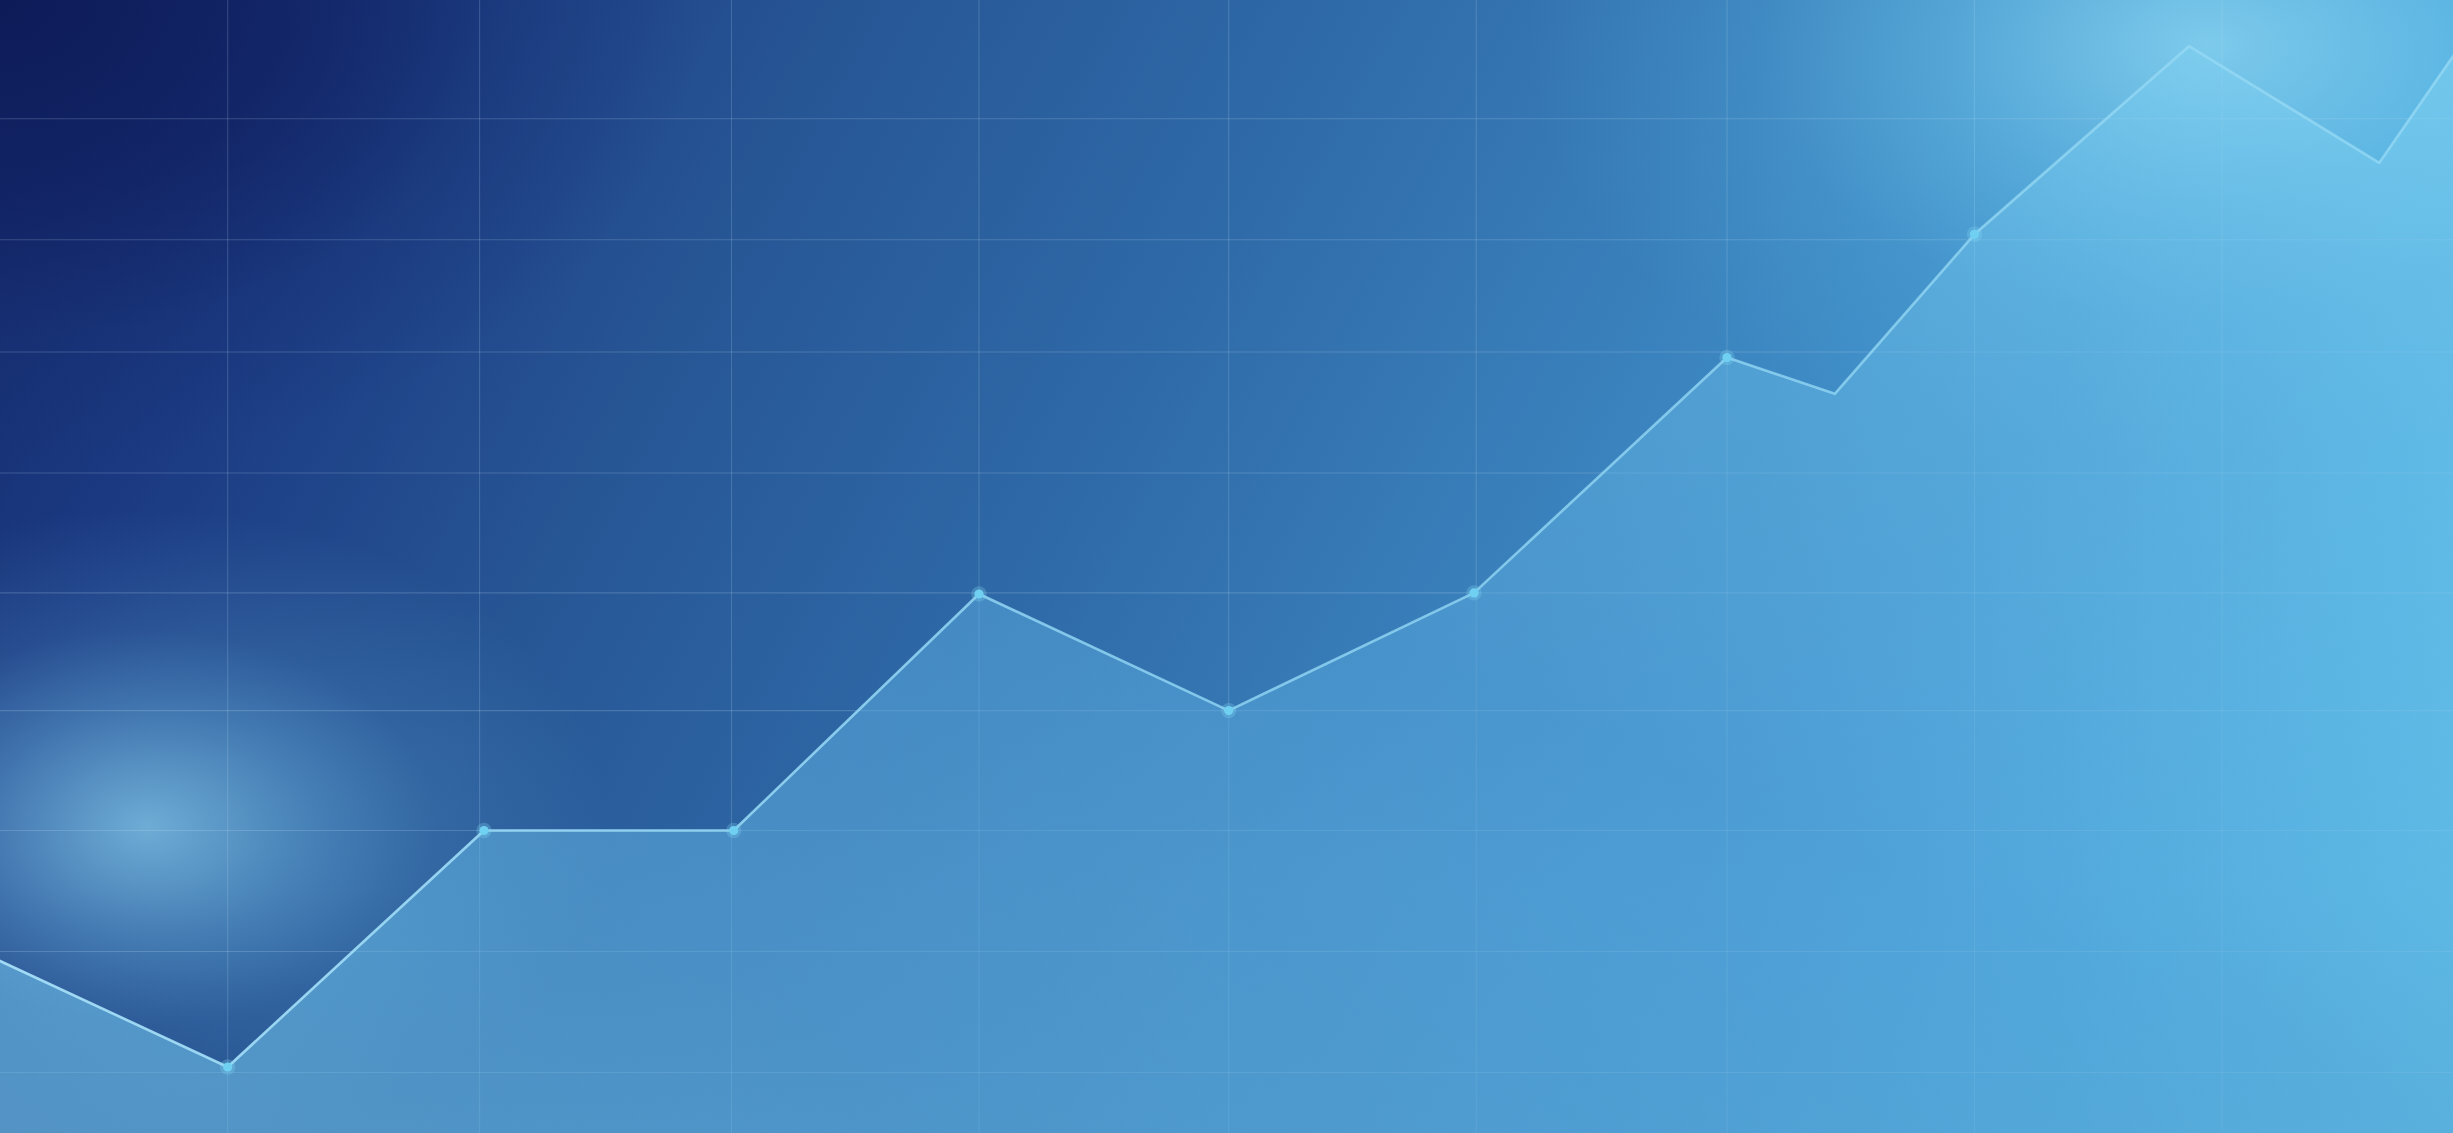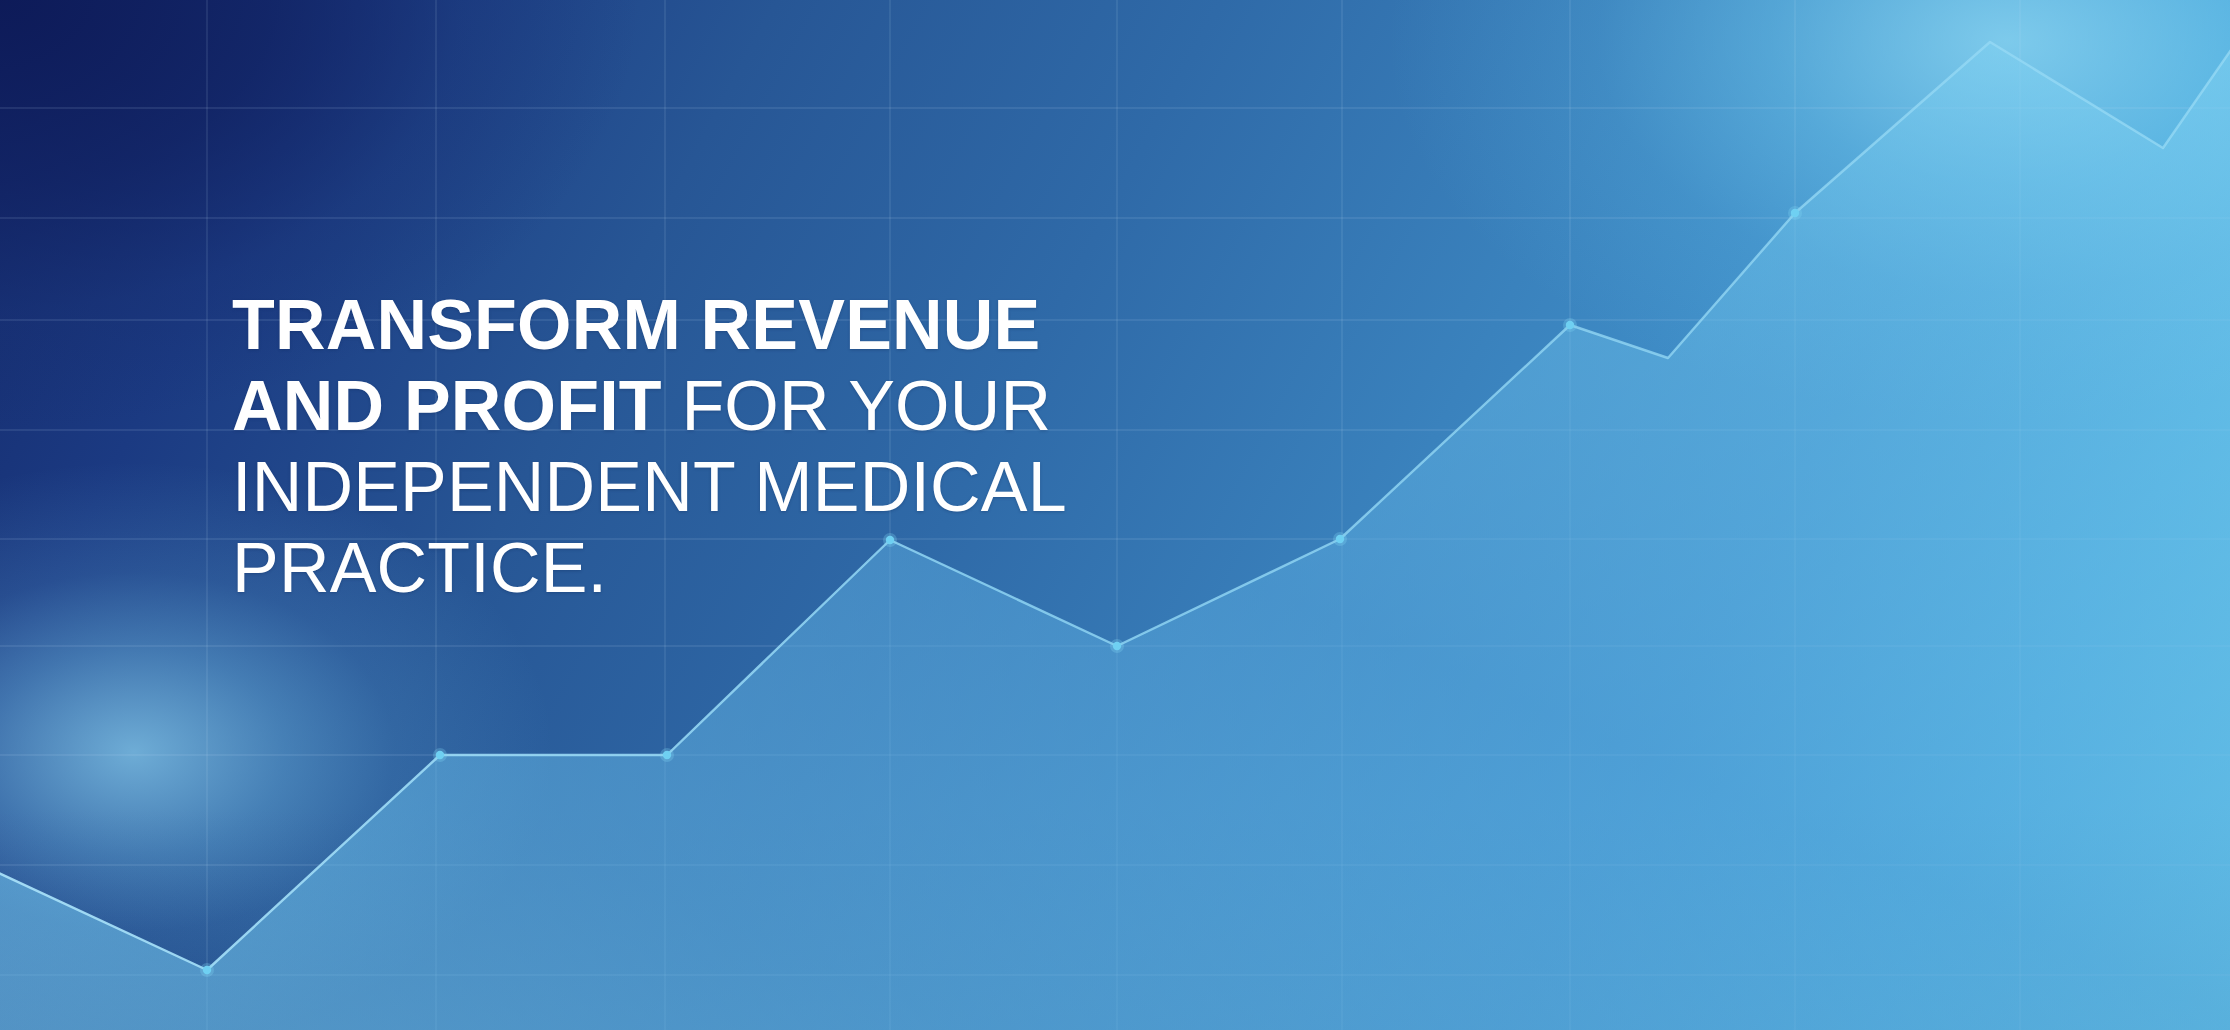--- a/index.html
+++ b/index.html
@@ -161,15 +161,14 @@
         <circle cx="1117" cy="646" r="4.2" fill="#6fd0f2"></circle>
         <circle cx="1340" cy="539" r="7" fill="rgba(130,215,246,0.28)"></circle>
         <circle cx="1340" cy="539" r="4.2" fill="#6fd0f2"></circle>
         <circle cx="1570" cy="325" r="7" fill="rgba(130,215,246,0.28)"></circle>
         <circle cx="1570" cy="325" r="4.2" fill="#6fd0f2"></circle>
         <circle cx="1795" cy="213" r="7" fill="rgba(130,215,246,0.28)"></circle>
         <circle cx="1795" cy="213" r="4.2" fill="#6fd0f2"></circle>
       </g>
   </svg>
 
-  <h1 id="headline"><span class="lead">TRANSFORM REVENUE AND PROFIT</span><span class="rest"> FOR YOUR INDEPENDENT MEDICAL PRACTICE.</span></h1>
 
 </div>
 
 </body></html>

